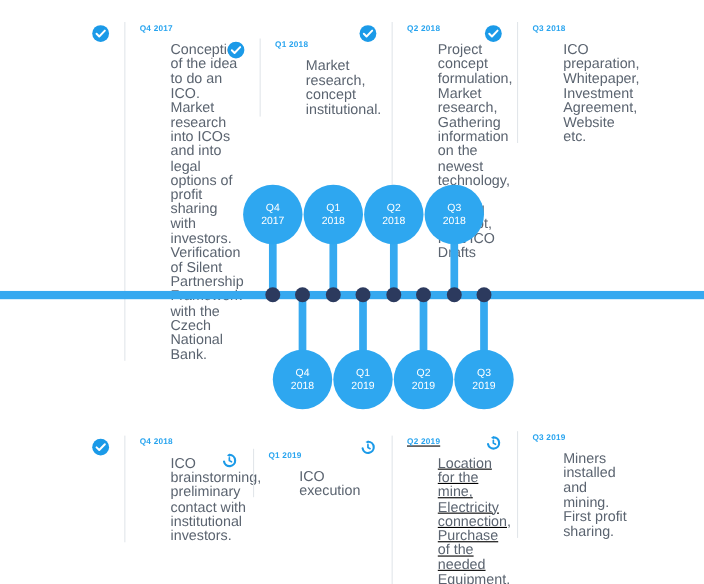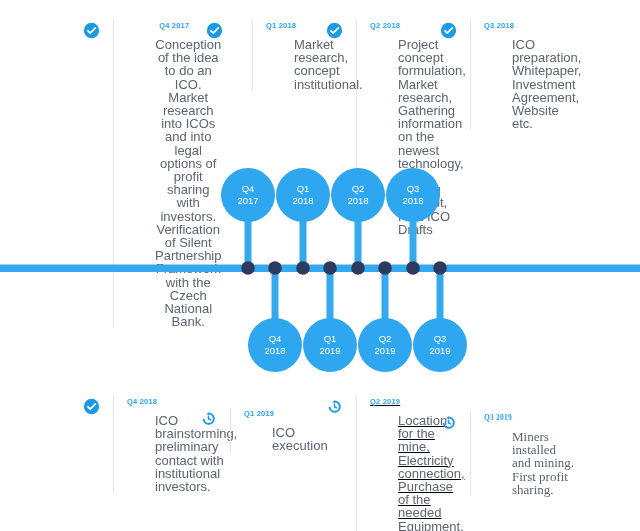--- a/index.html
+++ b/index.html
@@ -52,30 +52,30 @@
   }
   .card-text {
     color: #5b6470;
     font-size: 13px;
     line-height: 13.2px;
     letter-spacing: 0px;
     margin-left: 28px;
   }
 
   
-  .t0 { left: 83px;  top: 20px;  width: 128px; text-align: center; }
-  .t1 { left: 206px; top: 20px;  width: 120px; gap: 16px; }
+  .t0 { left: 83px;  top: 20px;  width: 128px; }
+  .t1 { left: 206px; top: 35px;  width: 120px; }
   .t2 { left: 326px; top: 20px;  width: 127px; }
   .t3 { left: 440px; top: 20px;  width: 135px; }
 
   
   .b0 { left: 83px;  top: 396px; width: 128px; }
   .b1 { left: 200px; top: 408px; width: 120px; justify-content: space-between; }
   .b2 { left: 326px; top: 396px; width: 127px; text-decoration: underline; }
-  .b3 { left: 440px; top: 412px; width: 135px; font-family: Liberation Serif, serif; }
+  .b3 { left: 440px; top: 392px; width: 135px; }
 
   
   #timeline { position: absolute; left: 0; top: 150px; width: 640px; height: 240px; text-decoration: underline; }
   #timeline svg { display: block; }
 
   .node-text {
     fill: #ffffff;
     font-family: "Liberation Sans", sans-serif;
     font-size: 9.5px;
     text-anchor: middle;

